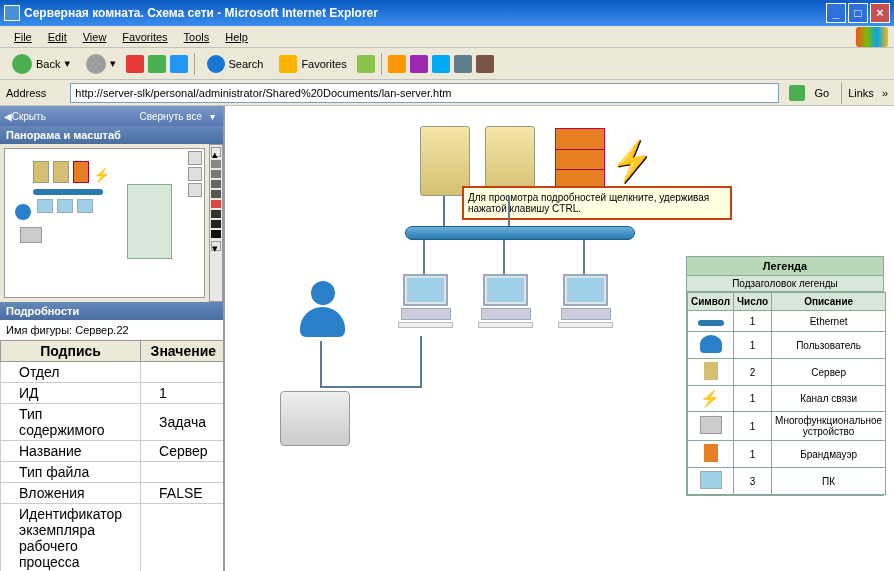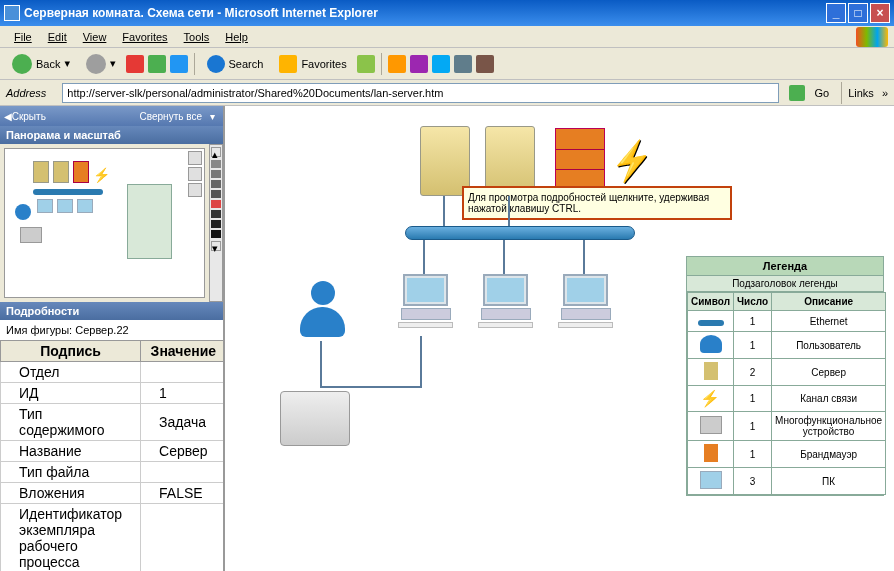--- a/index.html
+++ b/index.html
@@ -18,21 +18,21 @@
 .back-icon { background:#4caf50; }
 .fwd-icon { background:#9e9e9e; }
 .stop-icon { width:18px; height:18px; background:#e53935; border-radius:2px; }
 .refresh-icon { width:18px; height:18px; background:#4caf50; border-radius:2px; }
 .home-icon { width:18px; height:18px; background:#2196f3; border-radius:2px; }
 .search-icon { width:18px; height:18px; background:#1976d2; border-radius:50%; }
 .fav-icon { width:18px; height:18px; background:#ffb400; border-radius:2px; }
 .sep { width:1px; height:22px; background:#aca899; margin:0 2px; }
 .smicon { width:18px; height:18px; border-radius:2px; }
 .addrbar { height:26px; background:#ece9d8; display:flex; align-items:center; padding:0 6px; border-bottom:1px solid #c0c0c0; gap:4px; }
-.addrbar .label { margin-right:12px;font-style:italic; }
+.addrbar .label { margin-right:20px; }
 .addrinput { flex:1; height:20px; border:1px solid #7f9db9; padding:0 4px; font-size:11px; background:#fff; }
 .gobtn { padding:2px 6px; display:flex; align-items:center; gap:10px; }
 .go-icon { width:16px; height:16px; background:#4caf50; border-radius:2px; }
 .content { display:flex; height:465px; }
 .leftpanel { width:225px; background:#ece9d8; border-right:2px solid #999; display:flex; flex-direction:column; }
 .lphdr { height:20px; background:linear-gradient(#7a99c8,#5578b0); color:#fff; display:flex; align-items:center; padding:0 4px; font-size:10px; }
 .lphdr .sp { flex:1; }
 .lphdr .ctrl { padding:0 4px; }
 .lpsection { background:linear-gradient(#6688bb,#4a6da0); color:#fff; padding:3px 6px; font-weight:bold; font-size:11px; }
 .thumbnail { height:150px; background:#fff; margin:4px; border:1px solid #999; position:relative; }

